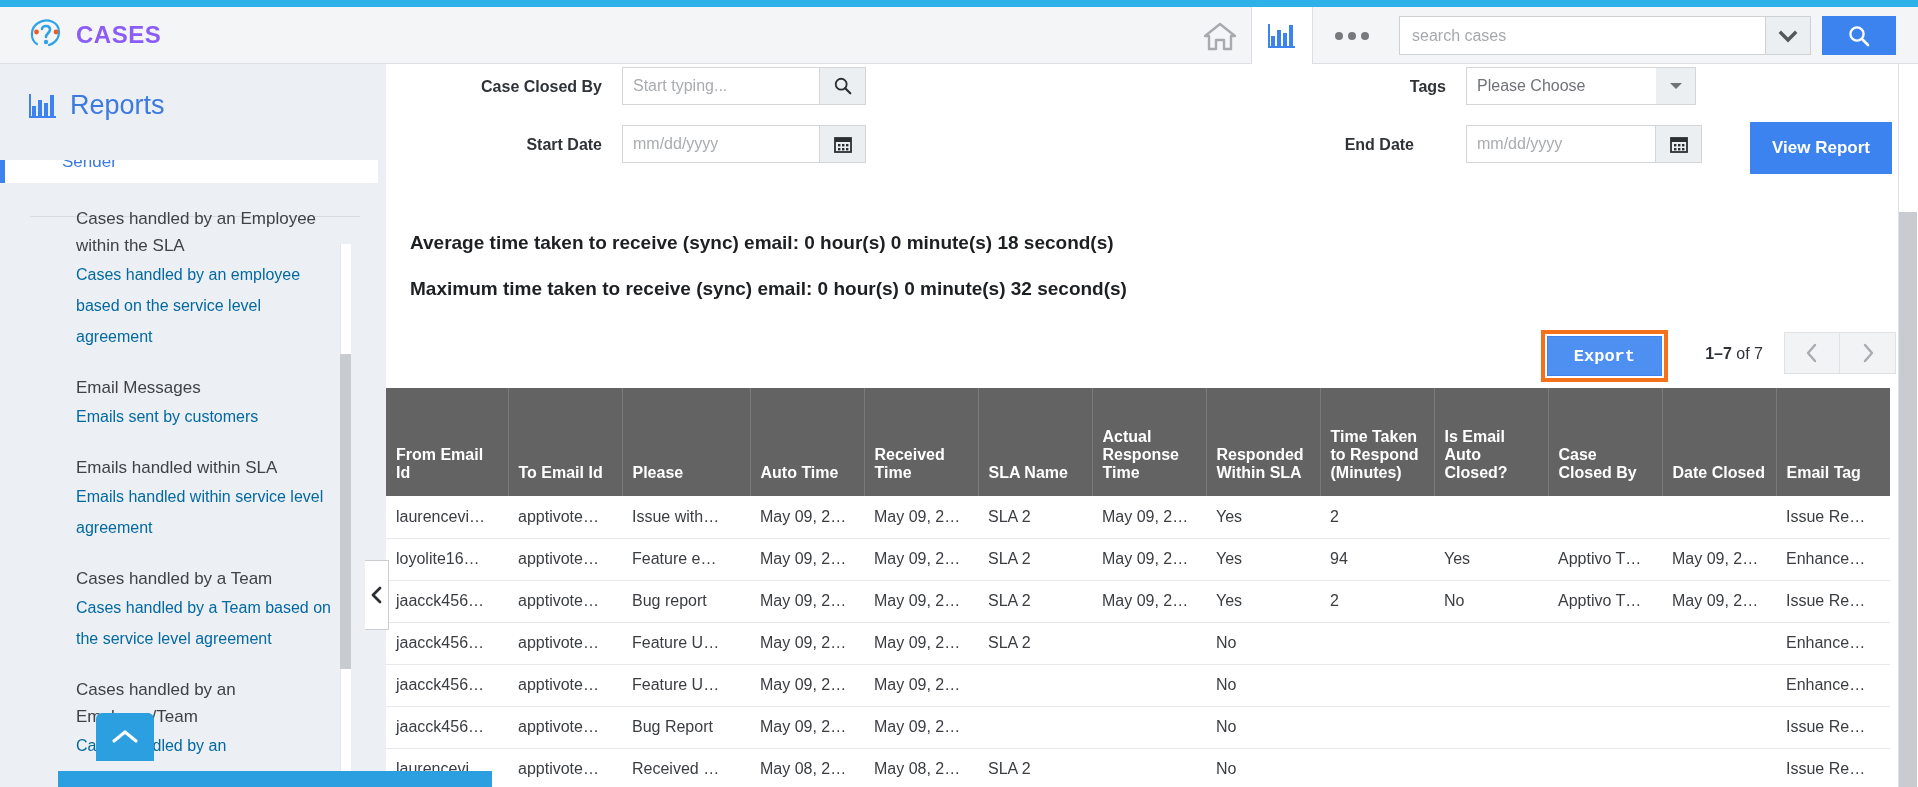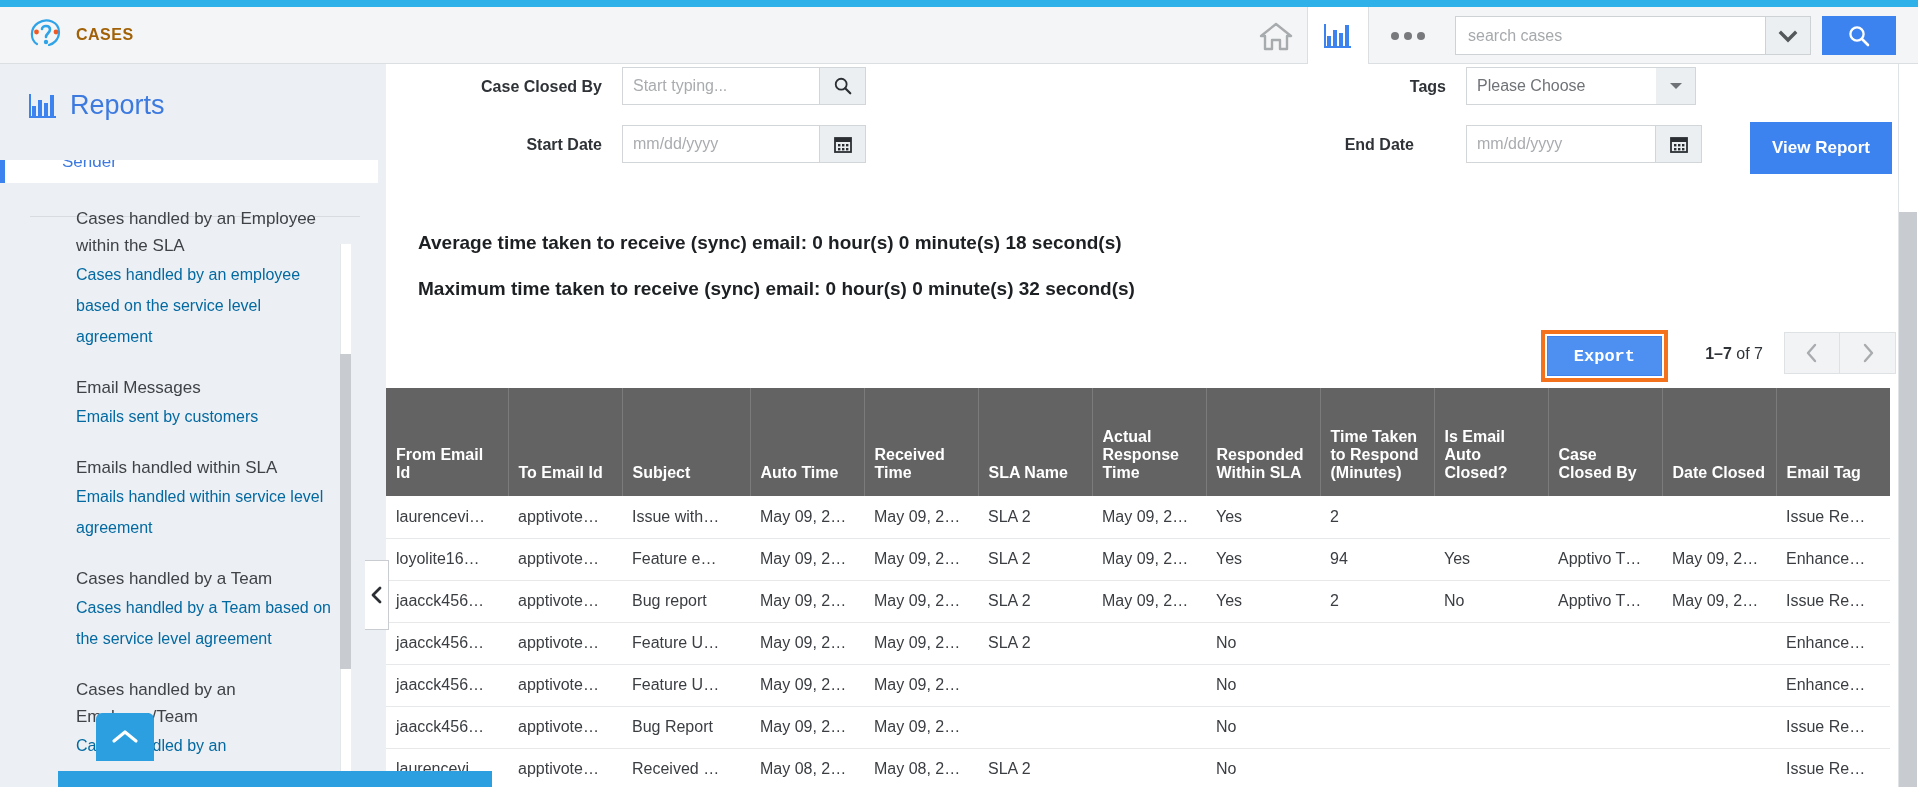--- a/index.html
+++ b/index.html
@@ -19,40 +19,40 @@
 
   
   .header {
     position: absolute; left: 0; top: 7px; width: 1918px; height: 57px;
     background: #f4f5f6;
     border-bottom: 1px solid #dcdfe2;
   }
   .brand { position: absolute; left: 28px; top: 9px; display: flex; align-items: center; gap: 12px; }
   .brand-logo { width: 36px; height: 38px; }
   .brand-text {
-    font-size: 16px; font-weight: bold; color: #a16207; letter-spacing: 0.5px;
+    font-size: 24px; font-weight: bold; color: #8b5cf6; letter-spacing: 0.5px;
   }
 
   .hdr-right { position: absolute; right: 22px; top: 0; height: 57px; display: flex; align-items: center; }
   .hdr-icon-btn {
     width: 62px; height: 57px; display: flex; align-items: center; justify-content: center;
     background: transparent; border: none; cursor: pointer;
   }
   .hdr-icon-btn.active {
     background: #ffffff;
     border-left: 1px solid #dcdfe2;
     border-right: 1px solid #dcdfe2;
     height: 57px;
   }
   .hdr-dots { display: flex; gap: 5px; padding: 0 22px; cursor: pointer; }
   .hdr-dots i { width: 8px; height: 8px; border-radius: 50%; background: #77797c; display: block; }
 
   .search-wrap { display: flex; align-items: center; margin-left: 8px; }
   .search-box {
-    width: 310px; height: 39px; background: #fff; border: 1px solid #cfd2d5;
+    width: 366px; height: 39px; background: #fff; border: 1px solid #cfd2d5;
     border-right: none; padding: 0 12px; font-size: 16px; color: #9a9da0;
     font-family: "Liberation Sans", sans-serif;
   }
   .search-box::placeholder { color: #a6a9ac; }
   .search-caret {
     width: 46px; height: 39px; background: #eceff1; border: 1px solid #cfd2d5;
     display: flex; align-items: center; justify-content: center; cursor: pointer;
   }
   .search-go {
     width: 74px; height: 39px; margin-left: 11px; background: #3d83f0; border: none;
@@ -143,21 +143,21 @@
     border-left: none; display: flex; align-items: center; justify-content: center; cursor: pointer;
   }
 
   .btn-view {
     position: absolute; height: 52px; padding: 0 22px; background: #3d83f0; border: none;
     color: #fff; font-size: 17px; font-weight: bold; cursor: pointer;
     font-family: "Liberation Sans", sans-serif;
   }
 
   
-  .summary { padding: 44px 0 0 32px; }
+  .summary { padding: 44px 0 0 24px; }
   .summary-line { font-size: 19px; font-weight: bold; color: #1d2023; margin-bottom: 24px; }
 
   
   .toolbar {
     position: relative; height: 64px; margin-top: 10px;
   }
   .export-wrap {
     position: absolute; right: 250px; top: 6px; border: 4px solid #f4721c; padding: 2px;
   }
   .btn-export {
@@ -448,21 +448,21 @@
             <col style="width:114px">
           <col style="width:114px">
             <col style="width:114px">
             <col style="width:114px">
           <col style="width:114px">
         </colgroup>
         <thead>
           <tr>
             <th>From Email Id</th>
             <th>To Email Id</th>
-            <th>Subject</th>
+            <th>Please</th>
             <th>Auto Time</th>
             <th>Received Time</th>
             <th>SLA Name</th>
             <th>Actual Response Time</th>
             <th>Responded Within SLA</th>
             <th>Time Taken to Respond (Minutes)</th>
             <th>Is Email Auto Closed?</th>
             <th>Case Closed By</th>
             <th>Date Closed</th>
             <th>Email Tag</th>

